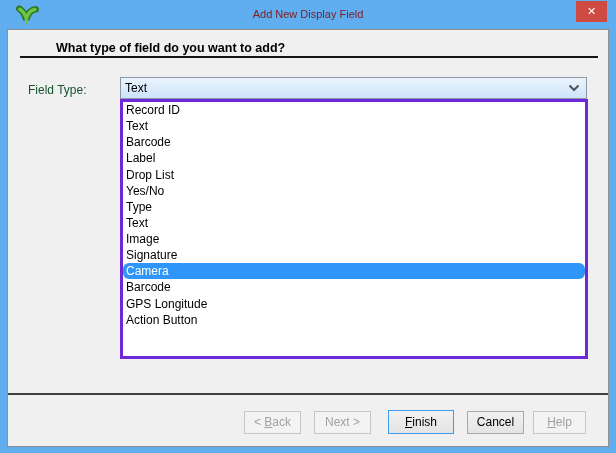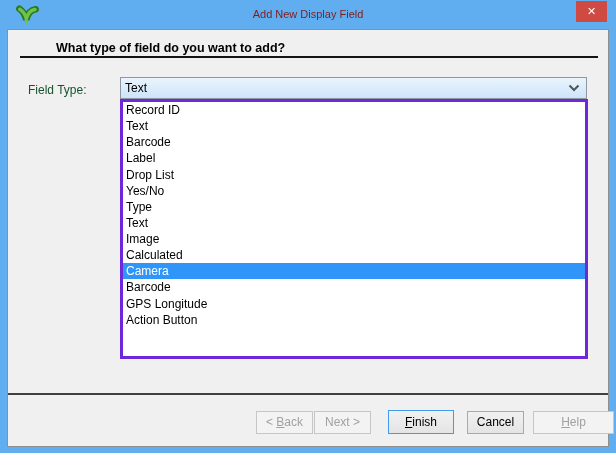--- a/index.html
+++ b/index.html
@@ -111,25 +111,25 @@
     background:#f3f3f3;
     border-color:#c6c6c6;
     color:#9fa1a2;
   }
   .btn.default-btn{
     top:410px;height:24px;
     border:1px solid #3e9bee;
     line-height:22px;
   }
   .btn .u{text-decoration:underline;}
-  #btn-back{left:256px;width:57px;}
+  #btn-back{left:244px;width:57px;}
   #btn-next{left:314px;width:57px;}
   #btn-finish{left:388px;width:66px;}
   #btn-cancel{left:467px;width:57px;}
-  #btn-help{left:533px;width:81px;}
+  #btn-help{left:533px;width:53px;}
 </style>
 </head>
 <body>
 
 <div class="window" style="background: rgb(96, 174, 239);">
 
   <div class="titlebar">
     <svg class="app-icon" viewBox="0 0 24 22">
       <path d="M4 5 C7 7 10 11 11.2 16.5 C13 9 17 6 21 5.5" fill="none" stroke="#2c7a1e" stroke-width="7" stroke-linecap="round"></path>
       <path d="M4.5 5.5 C7.4 7.3 10.2 11 11.3 15.5 C13.1 9.2 16.8 6.3 20.3 5.8" fill="none" stroke="#6fc24a" stroke-width="3.6" stroke-linecap="round"></path>
@@ -157,22 +157,22 @@
   <div class="dropdown-list">
       <div class="list-item">Record ID</div>
       <div class="list-item">Text</div>
       <div class="list-item">Barcode</div>
       <div class="list-item">Label</div>
       <div class="list-item">Drop List</div>
       <div class="list-item">Yes/No</div>
       <div class="list-item">Type</div>
       <div class="list-item">Text</div>
       <div class="list-item">Image</div>
-      <div class="list-item">Calculated</div>
-      <div class="list-item selected" style="background: rgb(48, 149, 248);">Camera</div>
+      <div class="list-item">Signature</div>
+      <div class="list-item selected" style="background: rgb(48, 149, 248); border-radius: 6px;">Camera</div>
       <div class="list-item">Barcode</div>
       <div class="list-item">GPS Longitude</div>
       <div class="list-item">Action Button</div>
     </div>
 
   <div class="footer-rule"></div>
 
   <button class="btn disabled" id="btn-back"><span>&lt; </span><span class="u">B</span><span>ack</span></button>
   <button class="btn disabled" id="btn-next"><span></span><span class="u"></span><span>Next &gt;</span></button>
   <button class="btn" id="btn-cancel"><span></span><span class="u"></span><span>Cancel</span></button>

